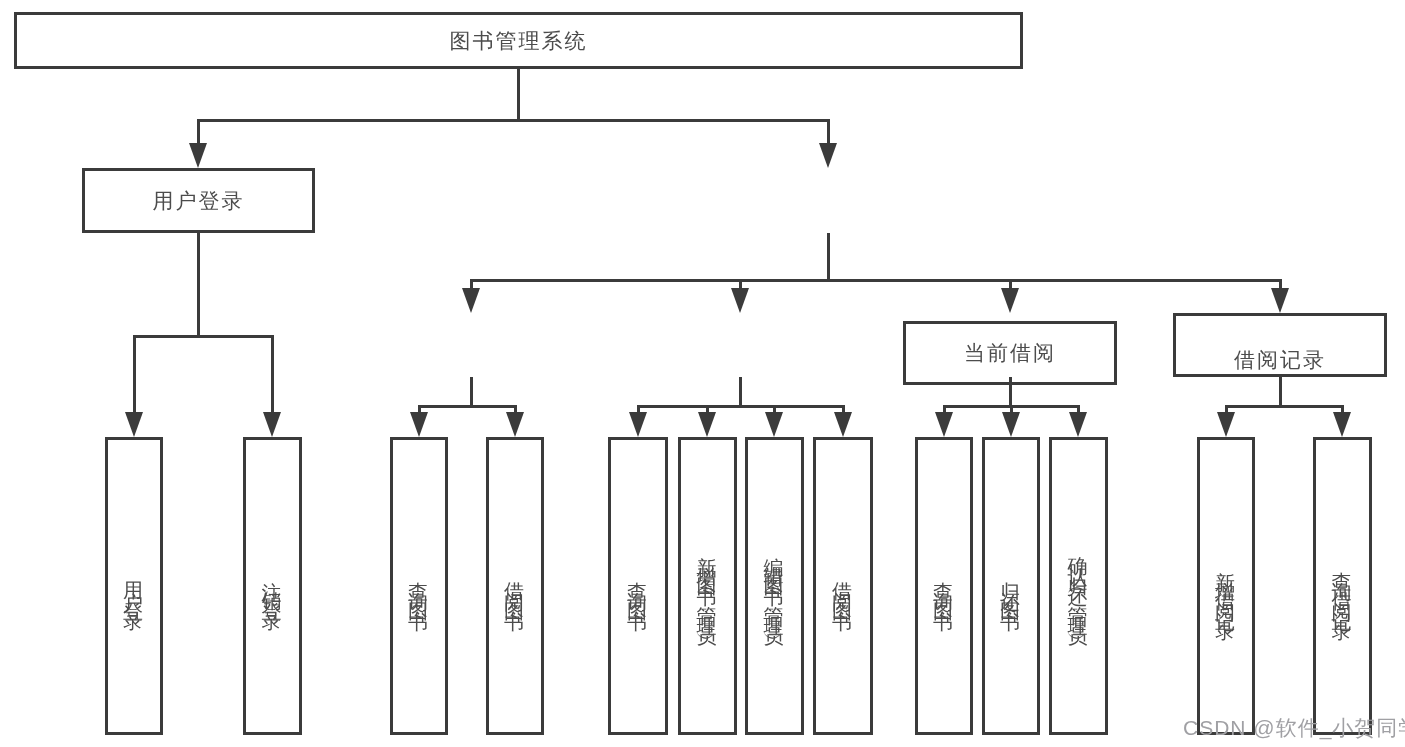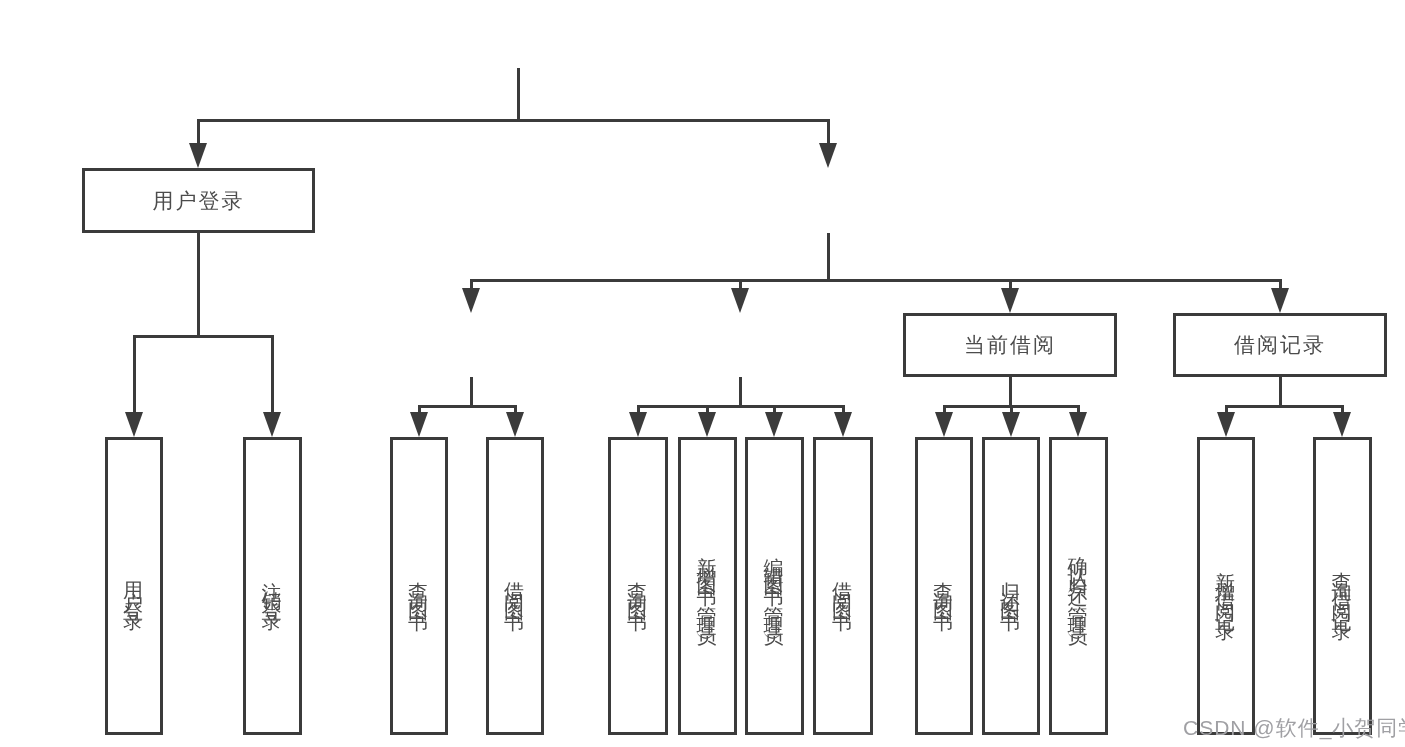--- a/index.html
+++ b/index.html
@@ -41,20 +41,23 @@
     letter-spacing:1px;
     white-space:nowrap;
   }
   i{display:block;}
 </style>
 </head>
 <body>
 
 <div id="canvas">
 
+  <div class="box h" style="left:14px;top:12px;width:1009px;height:57px;">
+    <span>图书管理系统</span>
+  </div>
 
   <i class="vl" style="left:517px;top:68px;height:54px;"></i>
   <i class="hl" style="left:197px;top:119px;width:633px;"></i>
   <i class="vl" style="left:197px;top:119px;height:28px;"></i>
   <i class="ah" style="left:189px;top:143px;"></i>
   <i class="vl" style="left:827px;top:119px;height:28px;"></i>
   <i class="ah" style="left:819px;top:143px;"></i>
 
   <div class="box h" style="left:82px;top:168px;width:233px;height:65px;">
     <span>用户登录</span>
@@ -71,24 +74,24 @@
   <i class="hl" style="left:470px;top:279px;width:811px;"></i>
   <i class="vl" style="left:470px;top:279px;height:12px;"></i>
   <i class="ah" style="left:462px;top:288px;"></i>
   <i class="vl" style="left:739px;top:279px;height:12px;"></i>
   <i class="ah" style="left:731px;top:288px;"></i>
   <i class="vl" style="left:1009px;top:279px;height:12px;"></i>
   <i class="ah" style="left:1001px;top:288px;"></i>
   <i class="vl" style="left:1279px;top:279px;height:12px;"></i>
   <i class="ah" style="left:1271px;top:288px;"></i>
 
-  <div class="box h" style="left:903px;top:313px;width:214px;height:64px;">
+  <div class="box h" style="left:903px;top:321px;width:214px;height:64px;">
     <span>当前借阅</span>
   </div>
-  <div class="box h" style="left:1173px;top:313px;width:214px;height:64px;">
+  <div class="box h" style="left:1173px;top:313px;width:214px;height:64px;align-items:flex-end;">
     <span>借阅记录</span>
   </div>
 
   <i class="vl" style="left:470px;top:377px;height:31px;"></i>
   <i class="hl" style="left:418px;top:405px;width:99px;"></i>
   <i class="vl" style="left:418px;top:405px;height:10px;"></i>
   <i class="ah" style="left:410px;top:412px;"></i>
   <i class="vl" style="left:514px;top:405px;height:10px;"></i>
   <i class="ah" style="left:506px;top:412px;"></i>
 

